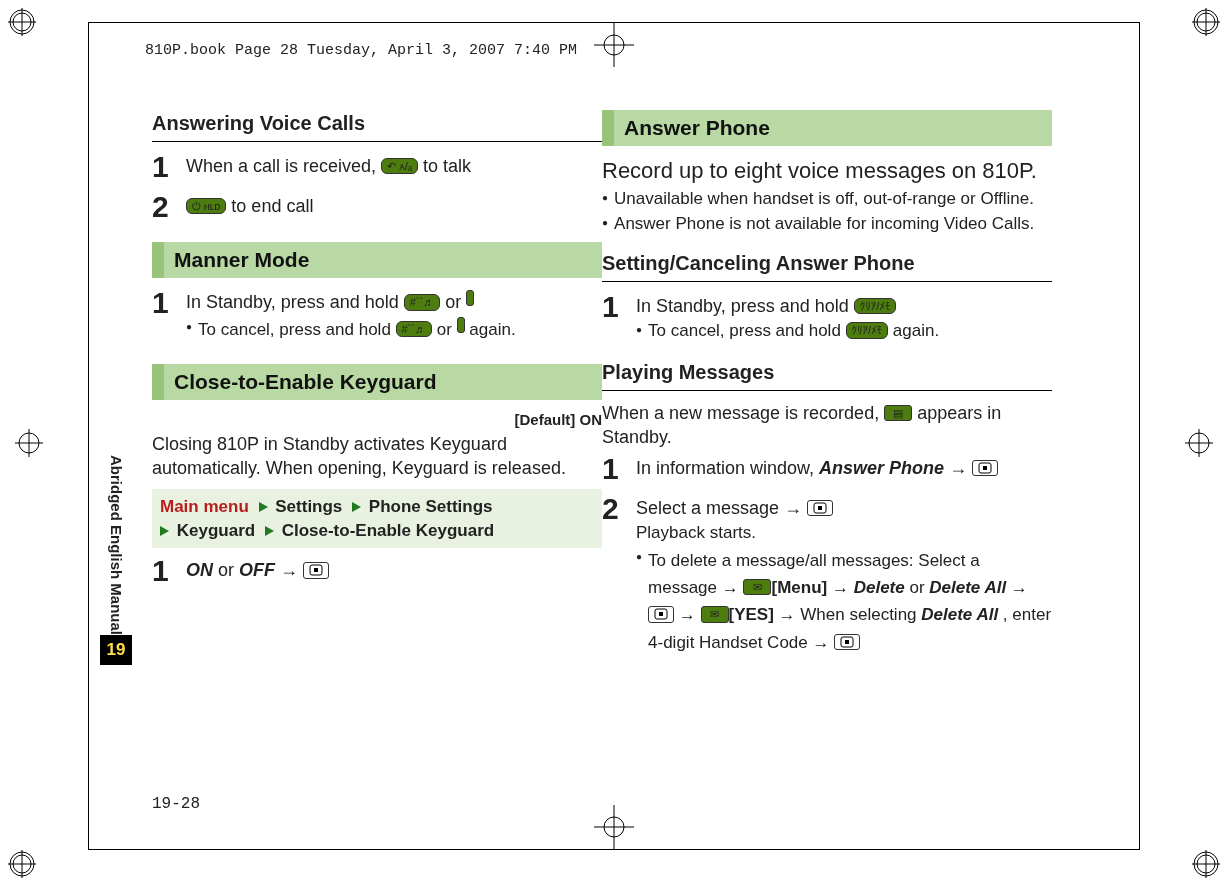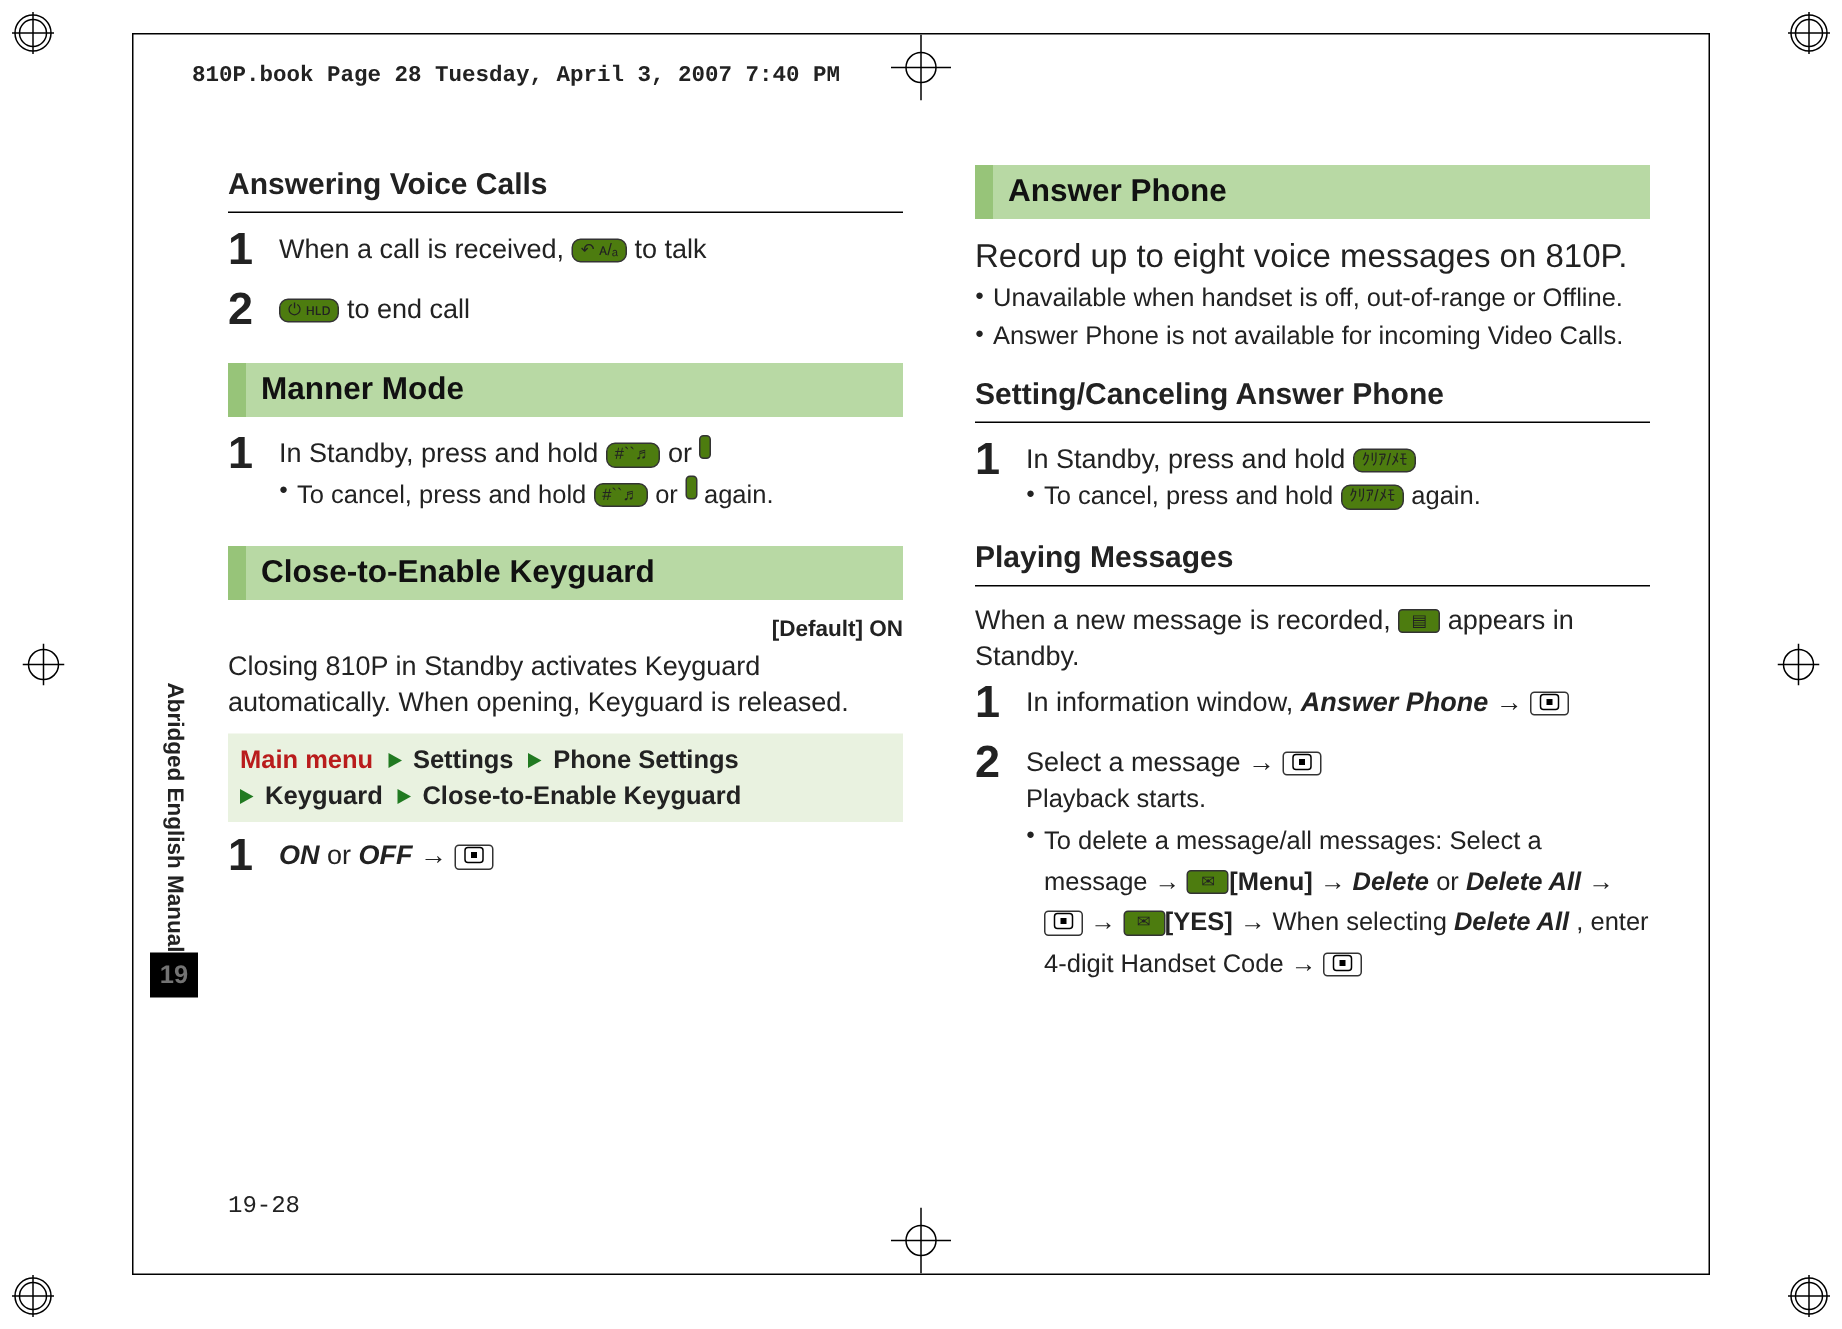--- a/index.html
+++ b/index.html
@@ -42,34 +42,32 @@
   .crop-cross-bot {
     position: absolute;
     bottom: 0; left: 50%; transform: translateX(-50%);
     width: 60px; height: 44px;
   }
   .crop-cross-top svg, .crop-cross-bot svg { width:100%; height:100%; }
 
   .header-line {
     position: absolute;
     top: 42px;
-    left: 128px;
+    left: 145px;
     font-family: "Courier New", monospace;
     font-size: 15px;
-    font-weight: bold;
   }
 
   .page {
     position: absolute;
     top: 110px;
     left: 152px;
     width: 948px;
     height: 670px;
     display: flex;
-    gap: 48px;
   }
   .col {
     width: 450px;
     font-size: 18px;
     line-height: 1.35;
   }
   h3.sub {
     font-size: 20px;
     font-weight: 700;
     margin: 0 0 4px 0;
@@ -182,21 +180,21 @@
     font-weight: 700;
     font-size: 15px;
   }
   .side-chap {
     position: absolute;
     left: 100px;
     top: 635px;
     width: 32px;
     height: 30px;
     background: #000;
-    color: #737373;
+    color: #fde047;
     font-weight: 700;
     font-size: 17px;
     display: flex;
     align-items: center;
     justify-content: center;
   }
   .page-num {
     position: absolute;
     left: 152px;
     top: 795px;

